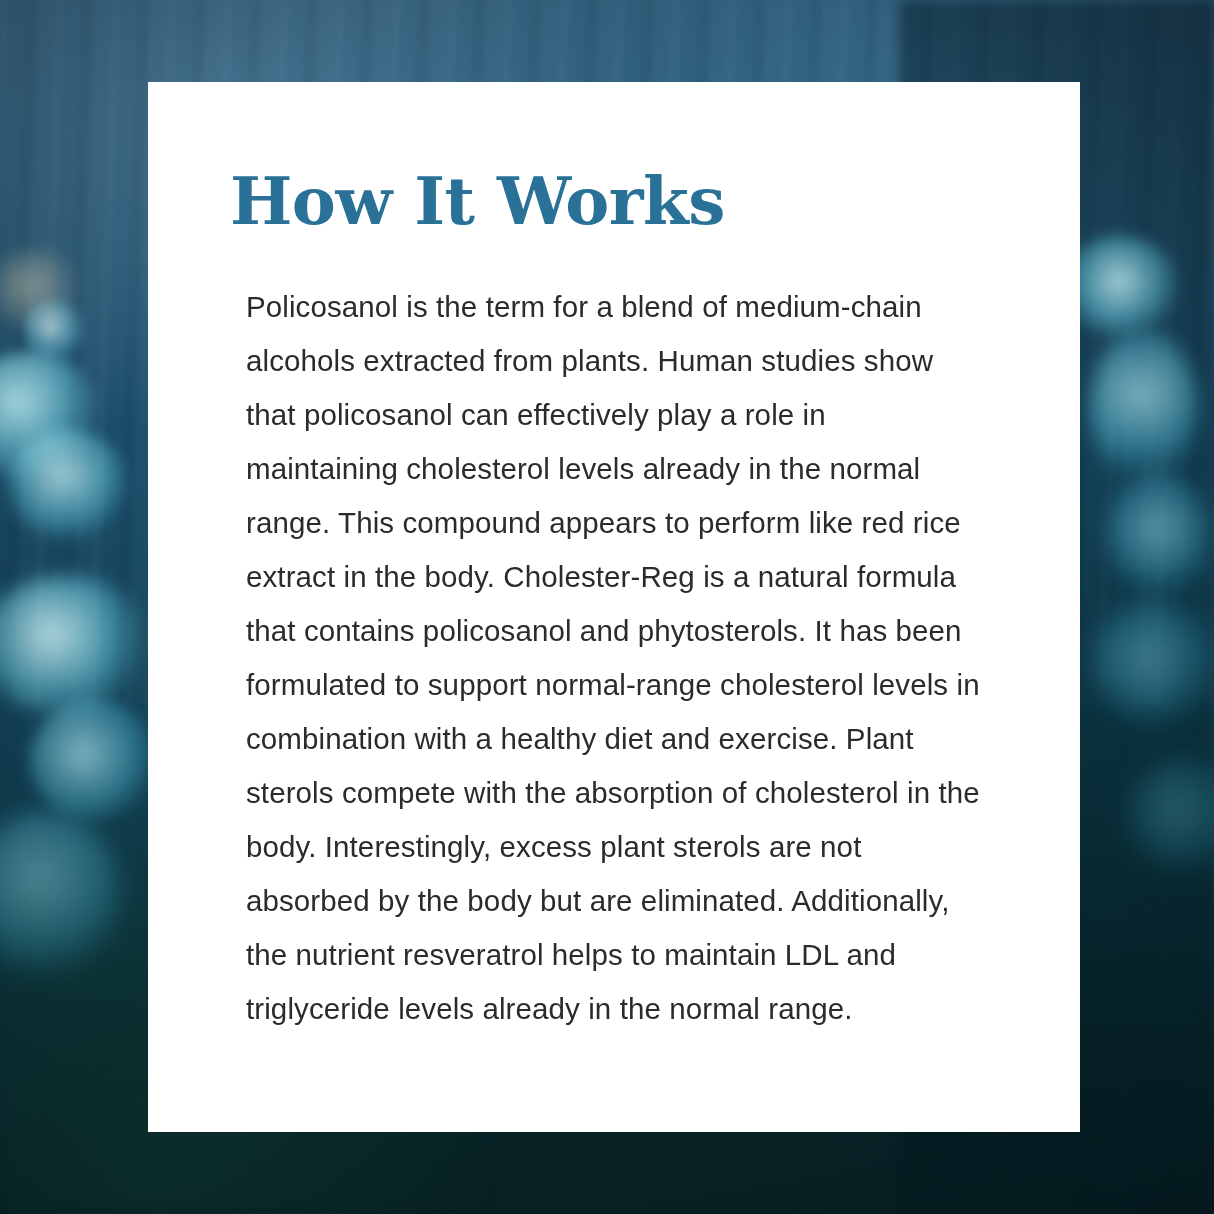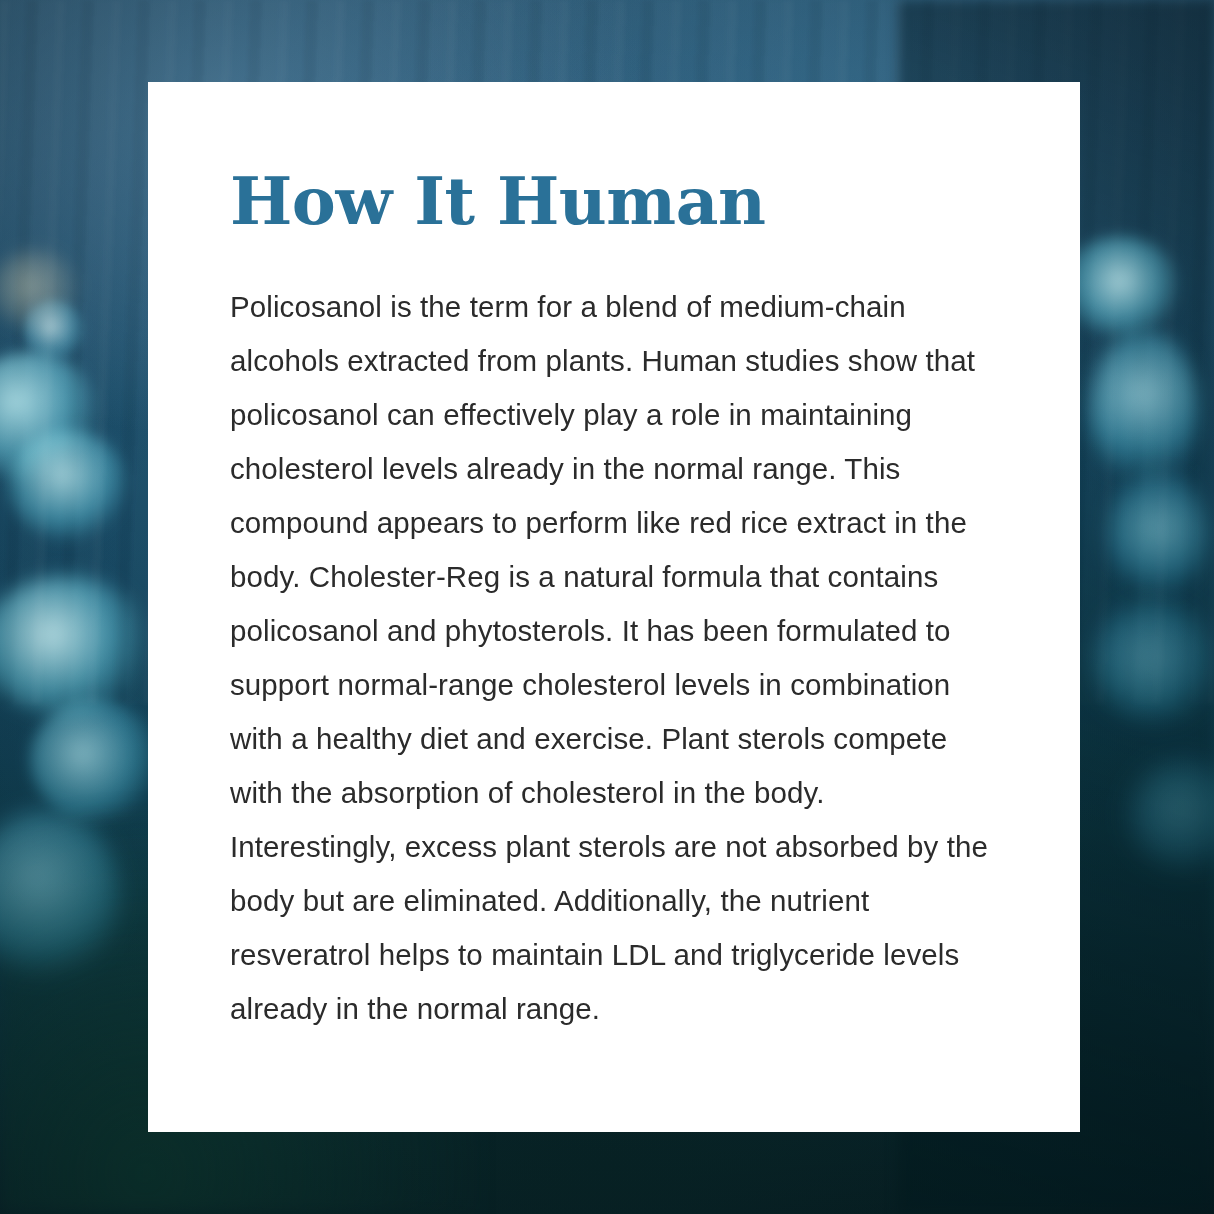--- a/index.html
+++ b/index.html
@@ -100,21 +100,21 @@
     margin: 0;
     color: #2a7198;
     font-family: "DejaVu Serif", "Liberation Serif", serif;
     font-size: 66px;
     font-weight: 700;
     letter-spacing: -0.5px;
     line-height: 1.0;
   }
 
   .card-body {
-    margin: 0;
+    margin: 16px;
     margin-top: 46px;
     color: #2b2b2b;
     font-family: "Liberation Sans", sans-serif;
     font-size: 29.5px;
     line-height: 54px;
     letter-spacing: 0.1px;
     max-width: 790px;
   }
 </style>
 </head>
@@ -136,17 +136,17 @@
   <div class="blob b7"></div>
   <div class="blob b8"></div>
   <div class="blob b9"></div>
   <div class="blob b10"></div>
   <div class="blob b11"></div>
   <div class="blob b12"></div>
 
   <div class="bg-vignette"></div>
 
   <div class="card">
-    <h1 class="card-title">How It Human</h1>
+    <h1 class="card-title">How It Works</h1>
     <p class="card-body">Policosanol is the term for a blend of medium-chain alcohols extracted from plants. Human studies show that policosanol can effectively play a role in maintaining cholesterol levels already in the normal range. This compound appears to perform like red rice extract in the body. Cholester-Reg is a natural formula that contains policosanol and phytosterols. It has been formulated to support normal-range cholesterol levels in combination with a healthy diet and exercise. Plant sterols compete with the absorption of cholesterol in the body. Interestingly, excess plant sterols are not absorbed by the body but are eliminated. Additionally, the nutrient resveratrol helps to maintain LDL and triglyceride levels already in the normal range.</p>
   </div>
 
 </div>
 
 </body></html>

